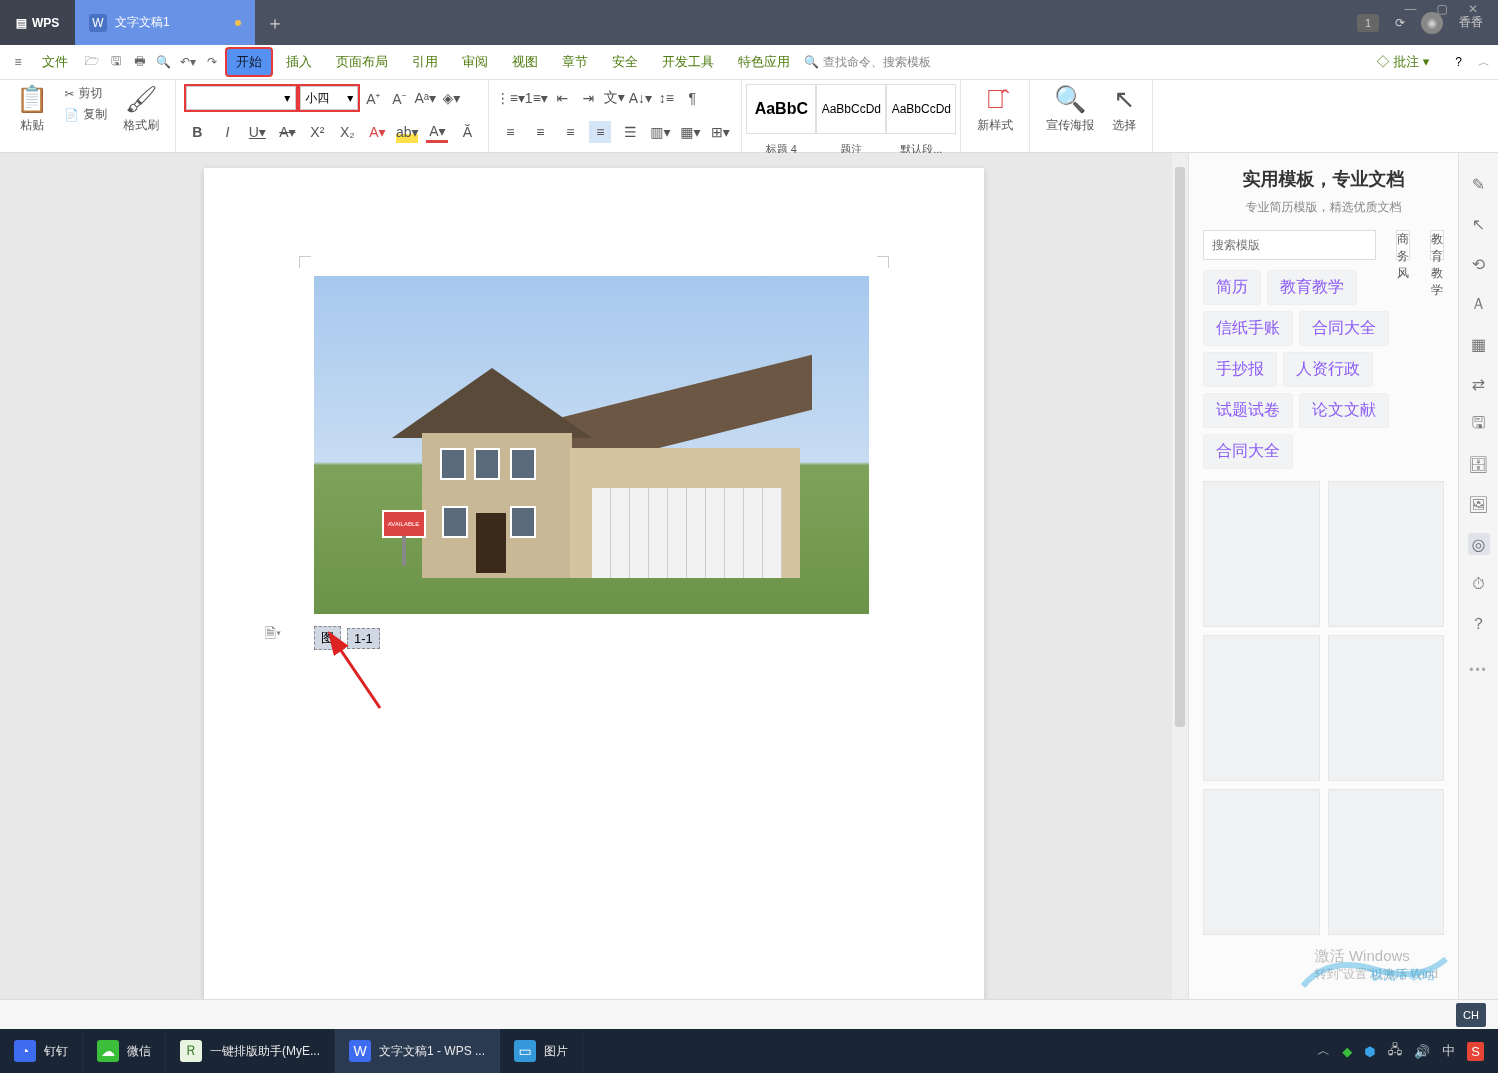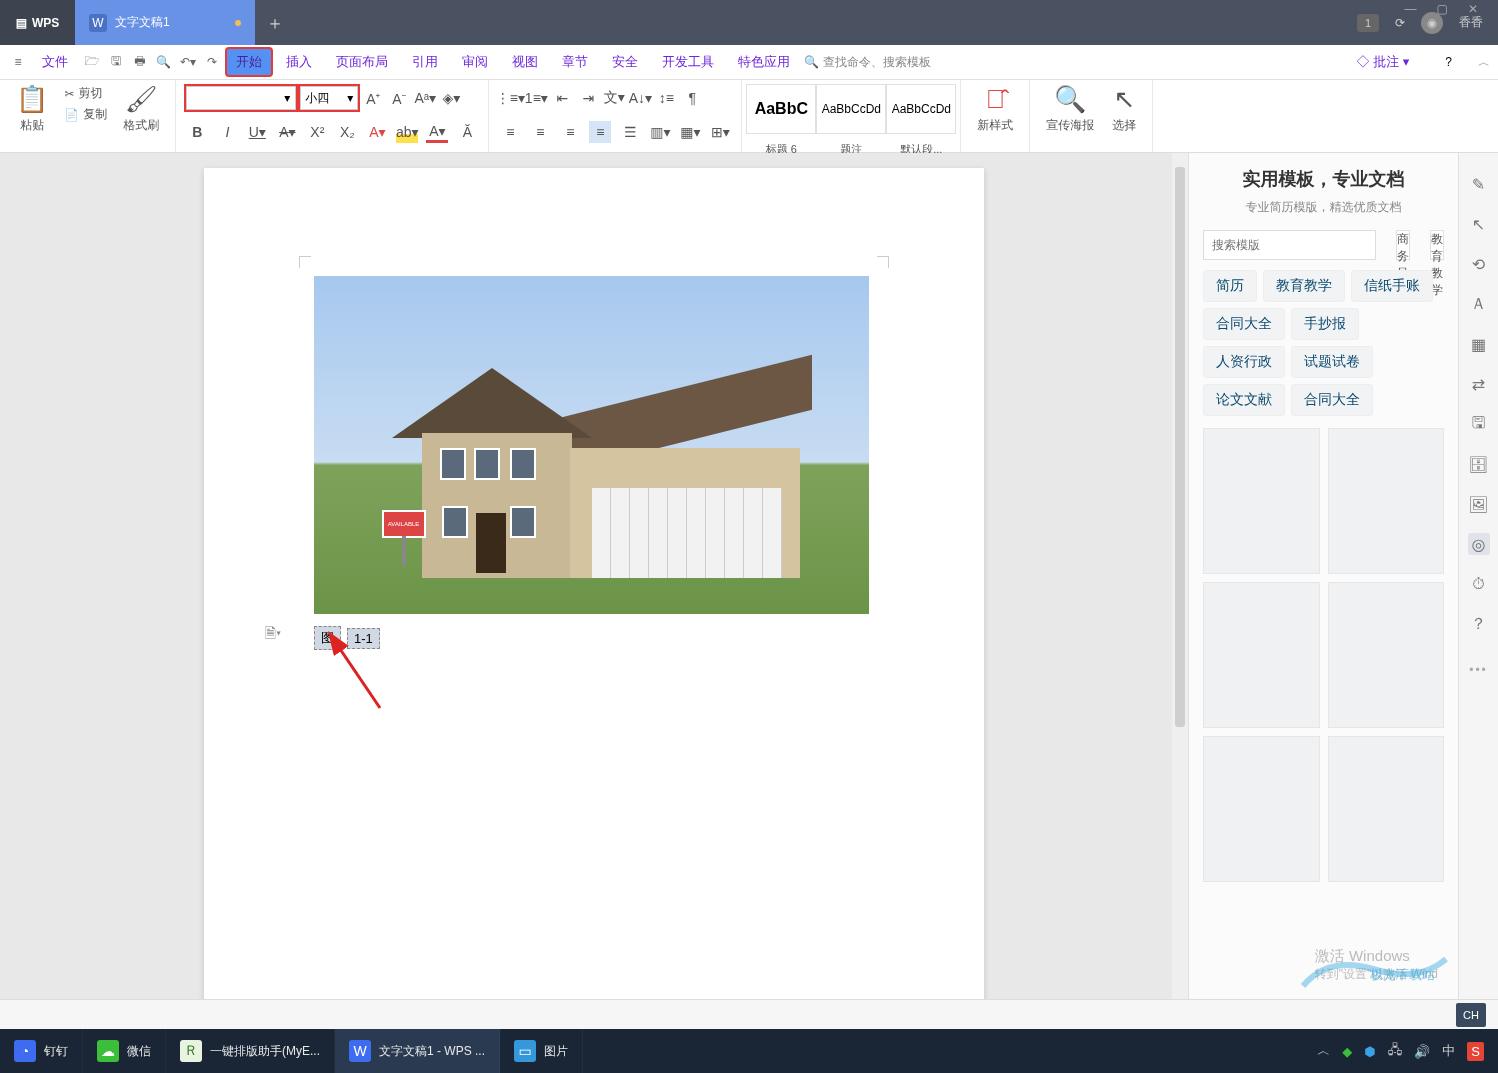--- a/index.html
+++ b/index.html
@@ -13,26 +13,26 @@
 .doc-tab .icn { width:18px; height:18px; background:#4a72c4; border-radius:3px; display:flex; align-items:center; justify-content:center; }
 .doc-tab .dot { width:6px; height:6px; border-radius:50%; background:#f0c050; margin-left:auto; }
 .tab-plus { width:40px; height:45px; display:flex; align-items:center; justify-content:center; color:#d0d0d0; font-size:18px; }
 .title-right { margin-left:auto; display:flex; align-items:center; gap:16px; padding-right:15px; color:#ccc; }
 .title-right .badge { width:22px; height:18px; background:#666; border-radius:3px; display:flex; align-items:center; justify-content:center; font-size:11px; }
 .title-right .avatar { width:22px; height:22px; border-radius:50%; background:#888; display:flex; align-items:center; justify-content:center; }
 .win-ctl { display:flex; gap:20px; padding:0 15px; height:22px; position:absolute; top:2px; right:5px; color:#aaa; }
 
 
 .menu-row { height:35px; background:#fff; border-bottom:1px solid #e0e0e0; display:flex; align-items:center; padding:0 8px; gap:4px; }
-.menu-row .mi { padding:5px 10px; font-size:13px; color:#6d28d9; cursor:pointer; border-radius:3px; }
-.menu-row .mi.active { background:#5591f2; color:#4c1d95; }
+.menu-row .mi { padding:5px 10px; font-size:13px; color:#4d7c0f; cursor:pointer; border-radius:3px; }
+.menu-row .mi.active { background:#5591f2; color:#0f172a; }
 .menu-row .mi.hl { outline:2px solid #e63939; outline-offset:-1px; }
 .menu-row .icn-b { width:20px; height:20px; display:flex; align-items:center; justify-content:center; color:#666; }
 .menu-row .srch { display:flex; align-items:center; gap:4px; color:#888; font-size:12px; }
-.menu-row .right-grp { margin-left:auto; display:flex; align-items:center; gap:26px; }
+.menu-row .right-grp { margin-left:auto; display:flex; align-items:center; gap:16px; }
 
 
 .ribbon { height:73px; background:#fff; border-bottom:1px solid #ddd; display:flex; align-items:stretch; }
 .rib-grp { display:flex; align-items:flex-start; padding:4px 10px 4px 10px; border-right:1px solid #e8e8e8; gap:6px; }
 .rib-col { display:flex; flex-direction:column; gap:2px; }
 .rib-btn { display:flex; align-items:center; gap:4px; font-size:12px; color:#555; padding:1px 4px; }
 .rib-big { display:flex; flex-direction:column; align-items:center; justify-content:center; gap:2px; padding:0 6px; font-size:12px; color:#555; }
 .rib-big .ic { font-size:26px; }
 .rib-row1 { display:flex; align-items:center; gap:4px; height:28px; }
 .rib-row2 { display:flex; align-items:center; gap:8px; height:28px; }
@@ -80,21 +80,21 @@
 
 .side-panel { width:270px; background:#fbfbfb; border-left:1px solid #e0e0e0; display:flex; flex-direction:column; }
 .sp-head { height:30px; display:flex; align-items:center; justify-content:space-between; padding:0 10px; font-size:12px; color:#555; border-bottom:1px solid #eee; }
 .sp-body { padding:14px 14px; text-align:center; }
 .sp-title { font-size:18px; font-weight:600; color:#333; margin-bottom:8px; }
 .sp-sub { font-size:12px; color:#888; margin-bottom:14px; }
 .sp-search-row { display:flex; gap:20px; margin-bottom:10px; }
 .sp-search { flex:1; height:30px; border:1px solid #ddd; background:#fff; padding:0 8px; font-size:12px; }
 .sp-btn { flex:1; height:30px; border:1px solid #e0e0e0; background:#fff; font-size:12px; color:#555; }
 .sp-tags { display:flex; flex-wrap:wrap; gap:6px; margin-bottom:12px; }
-.sp-tag { padding:6px 12px; background:#f2f3f5; border:1px solid #eee; border-radius:3px; font-size:14px; color:#0c4a6e; }
+.sp-tag { padding:6px 12px; background:#f2f3f5; border:1px solid #eee; border-radius:3px; font-size:16px; color:#8b5cf6; }
 .sp-grid { display:grid; grid-template-columns:1fr 1fr; gap:8px; }
 .sp-card { height:146px; background:#f0f1f3; border:1px solid #e6e6e6; }
 
 
 .rail { width:40px; background:#f5f5f5; border-left:1px solid #e0e0e0; display:flex; flex-direction:column; align-items:center; gap:18px; padding-top:20px; }
 .rail .ri { width:22px; height:22px; display:flex; align-items:center; justify-content:center; color:#777; font-size:16px; }
 .rail .ri.act { background:#e0e4ea; border-radius:3px; }
 .rail-dots { margin-top:10px; color:#aaa; letter-spacing:2px;}
 
 .activate { position:absolute; right:60px; bottom:90px; color:#bbb; font-size:15px; text-align:left; }
@@ -256,21 +256,21 @@
           <span class="prev">AaBbC</span>
         </div>
       <div class="style-cell">
           <span class="prev" style="font-size:12px;font-weight:400">AaBbCcDd</span>
         </div>
       <div class="style-cell">
           <span class="prev" style="font-size:12px;font-weight:400">AaBbCcDd</span>
         </div>
     </div>
     <div class="style-under">
-      <span>标题 6</span>
+      <span>标题 4</span>
       <span>题注</span>
       <span>默认段...</span>
     </div>
   </div>
 
   <div class="rib-grp">
     <div class="rib-big">
       <span class="ic" style="color:#d44">Ａ̂</span>
       <span>新样式</span>
     </div>

